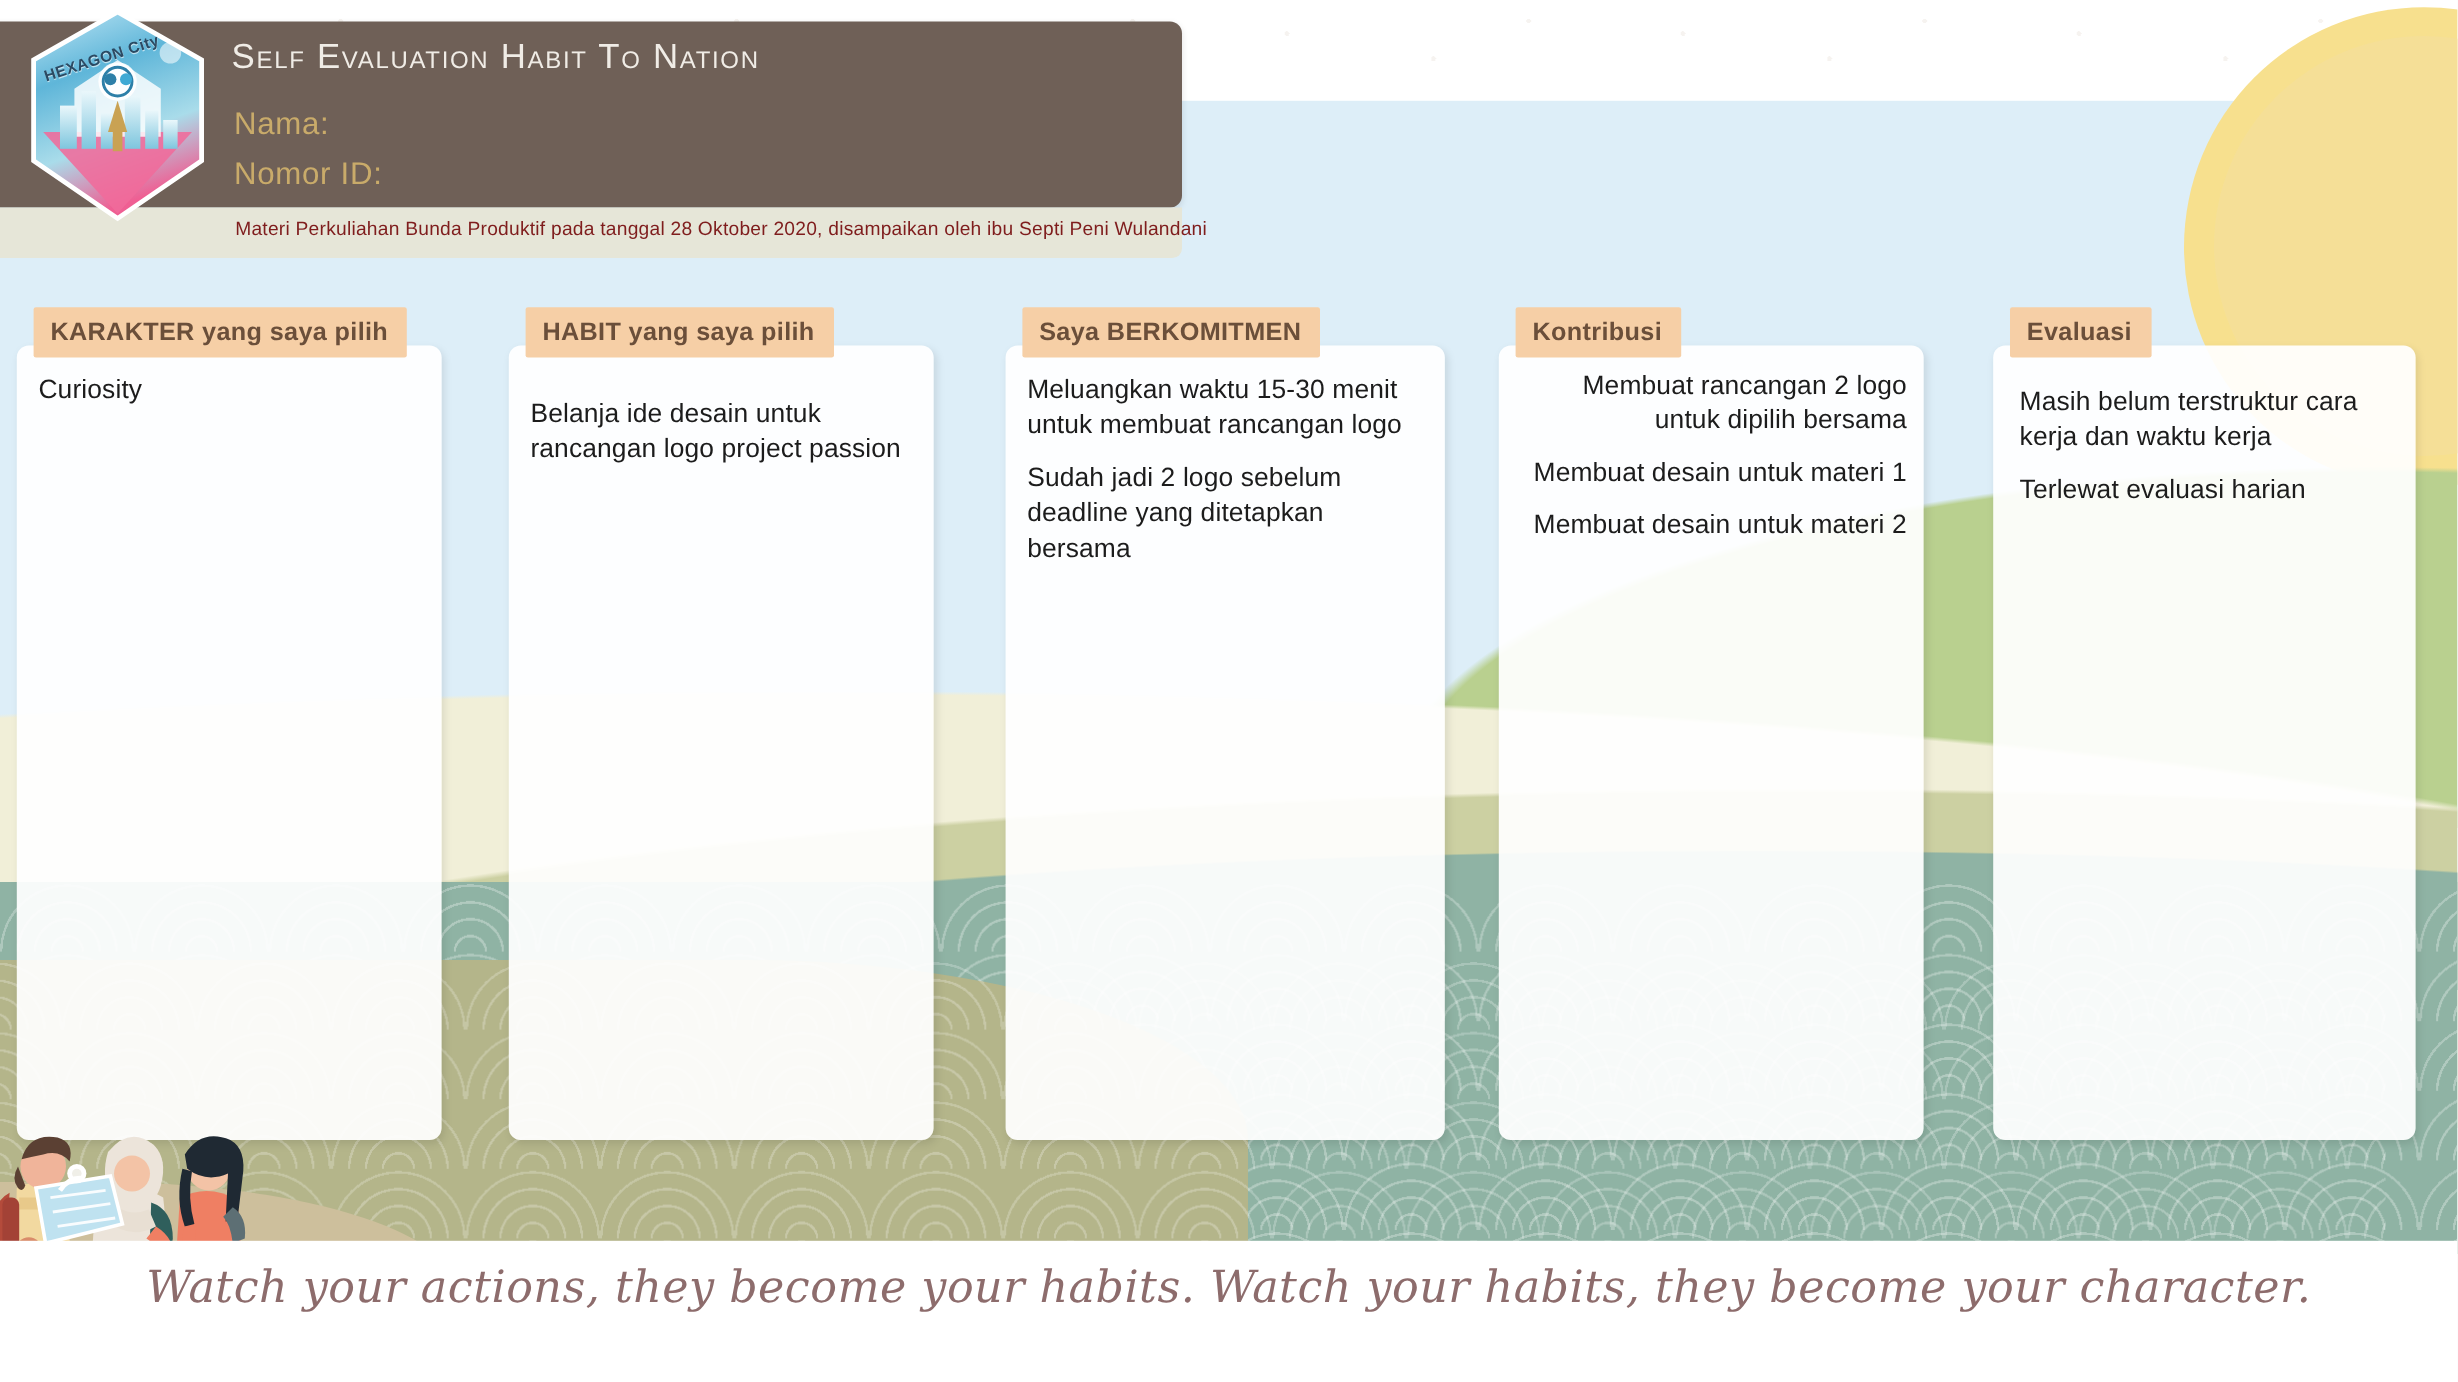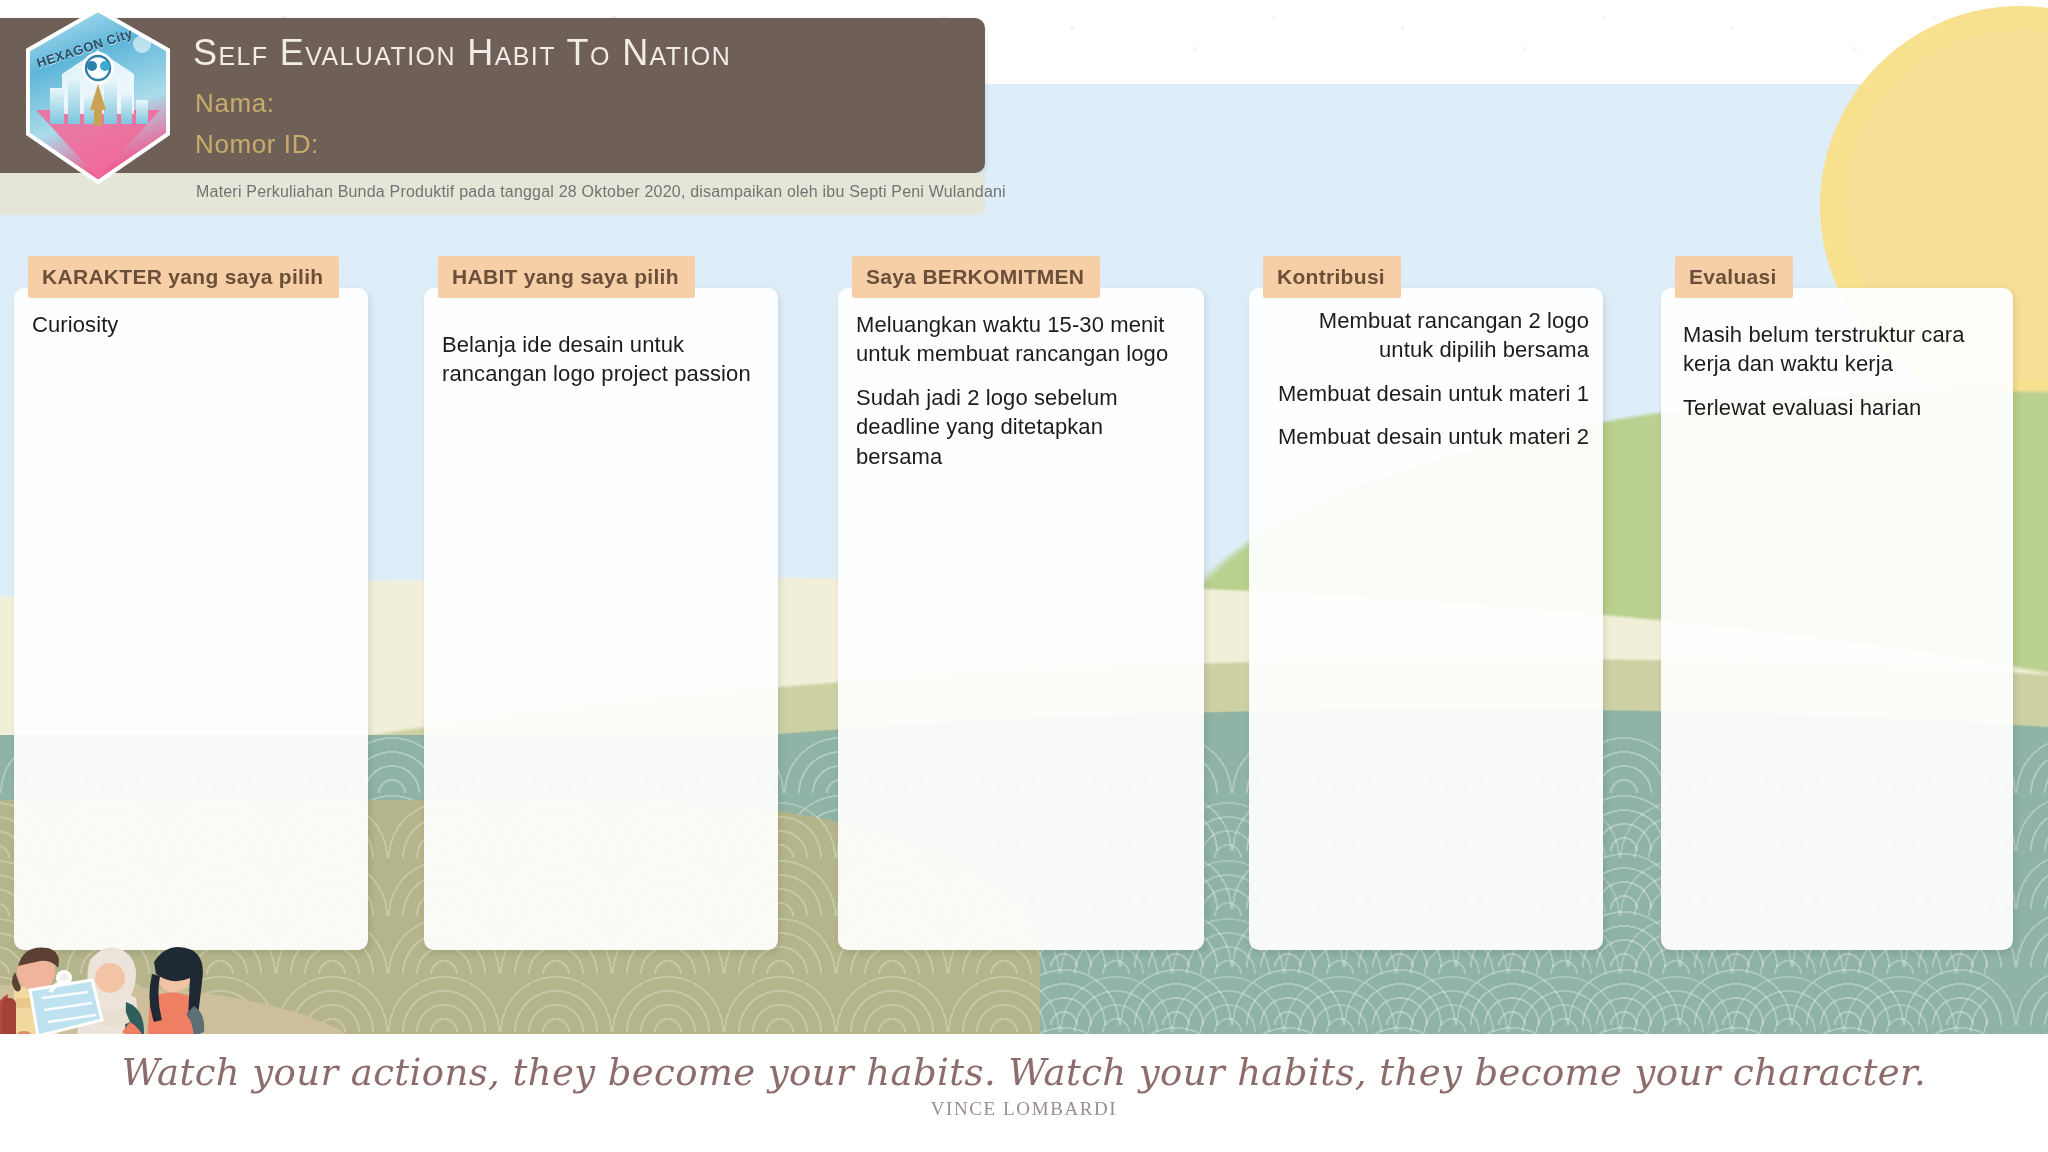--- a/index.html
+++ b/index.html
@@ -142,29 +142,29 @@
     left: -20px; top: 173px;
     width: 1005px; height: 42px;
     background: #e6e6d8;
     border-bottom-right-radius: 8px;
     border-bottom-left-radius: 8px;
   }
   .header-sub-text {
     position: absolute;
     left: 196px; top: 183px;
     font-size: 16px;
-    color: #737373;
+    color: #7f1d1d;
     letter-spacing: 0.2px;
     white-space: nowrap;
   }
   .header-title {
     position: absolute;
     left: 193px; top: 32px;
     font-family: "Liberation Sans", sans-serif;
-    font-size: 36px;
+    font-size: 29px;
     font-weight: 400;
     color: #f0ece6;
     letter-spacing: 1.4px;
     font-variant: small-caps;
     text-transform: capitalize;
   }
   .header-field {
     position: absolute;
     left: 195px;
     font-size: 26px;
@@ -413,15 +413,14 @@
       <circle cx="180" cy="72" r="18" fill="#f3c3a6"></circle>
       <path d="M160 60 q14 -22 38 -12 q14 8 10 32 l-4 34 l-10 2 l2 -40 q-18 8 -34 -4 Z" fill="#1f2933"></path>
       <path d="M158 72 q-6 26 2 48 l8 -2 q-6 -22 -2 -44 Z" fill="#1f2933"></path>
       <path d="M200 104 q12 8 10 26 l-10 4 q-2 -16 -8 -22 Z" fill="#5d6f74"></path>
       <path d="M160 120 q-6 16 4 28 l12 -2 q-10 -12 -6 -26 Z" fill="#ef7f63"></path>
     </g>
   </svg>
 
   <div class="footer-band"></div>
   <div class="quote">Watch your actions, they become your habits. Watch your habits, they become your character.</div>
-  <div class="quote-author">Vince Lombardi</div>
 
 </div>
 
 </body></html>

